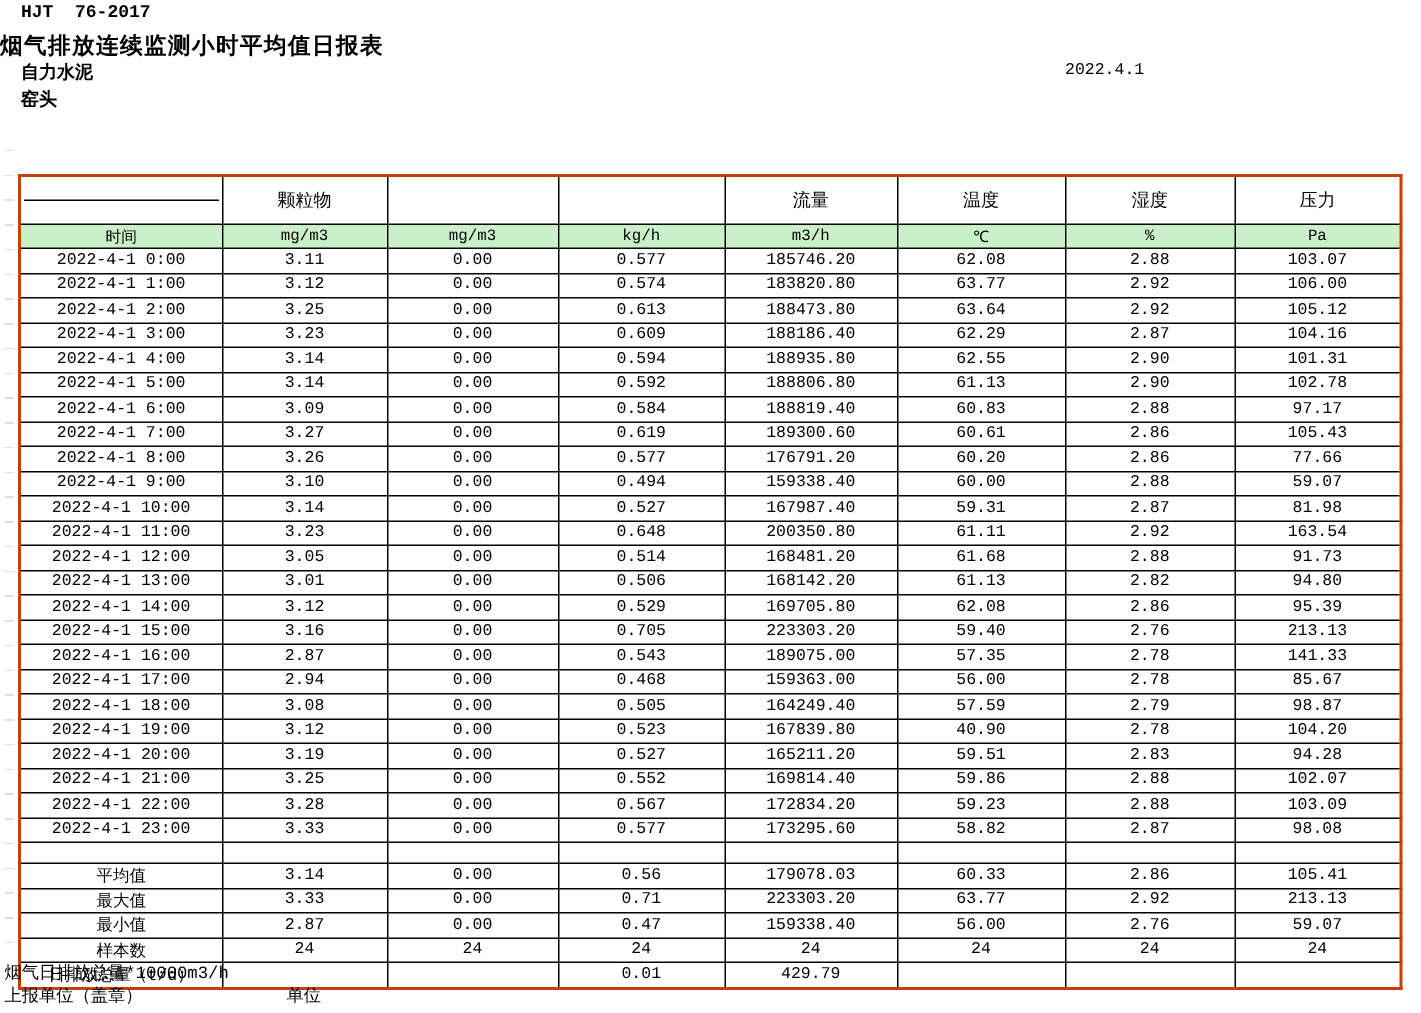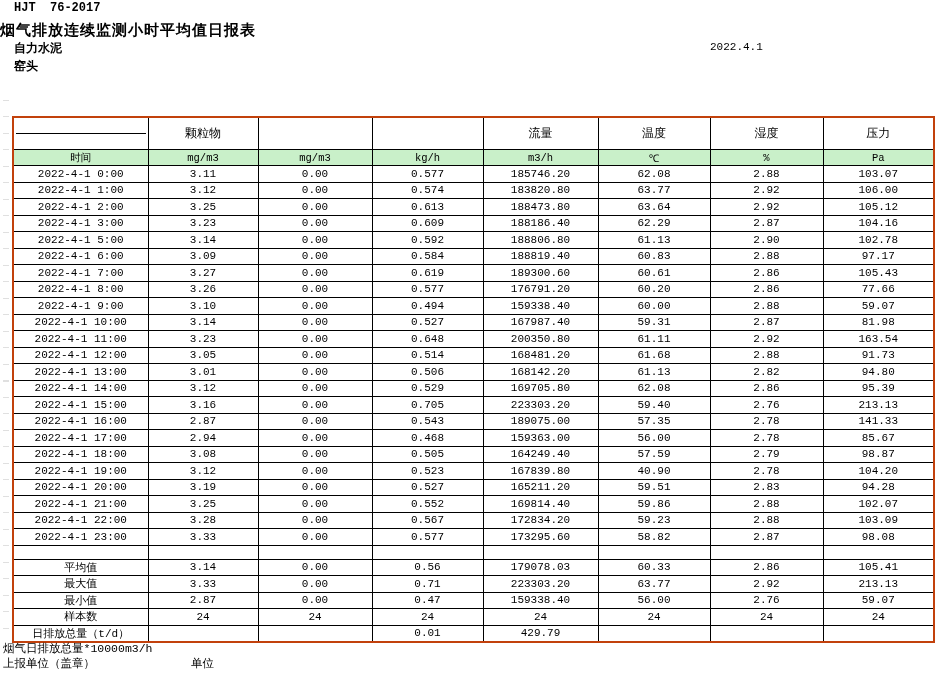--- a/index.html
+++ b/index.html
@@ -167,20 +167,30 @@
         <td>2022-4-1 3:00</td>
         <td>3.23</td>
         <td>0.00</td>
         <td>0.609</td>
         <td>188186.40</td>
         <td>62.29</td>
         <td>2.87</td>
         <td>104.16</td>
       </tr>
       <tr class="data-row">
+        <td>2022-4-1 4:00</td>
+        <td>3.14</td>
+        <td>0.00</td>
+        <td>0.594</td>
+        <td>188935.80</td>
+        <td>62.55</td>
+        <td>2.90</td>
+        <td>101.31</td>
+      </tr>
+      <tr class="data-row">
         <td>2022-4-1 5:00</td>
         <td>3.14</td>
         <td>0.00</td>
         <td>0.592</td>
         <td>188806.80</td>
         <td>61.13</td>
         <td>2.90</td>
         <td>102.78</td>
       </tr>
       <tr class="data-row">

